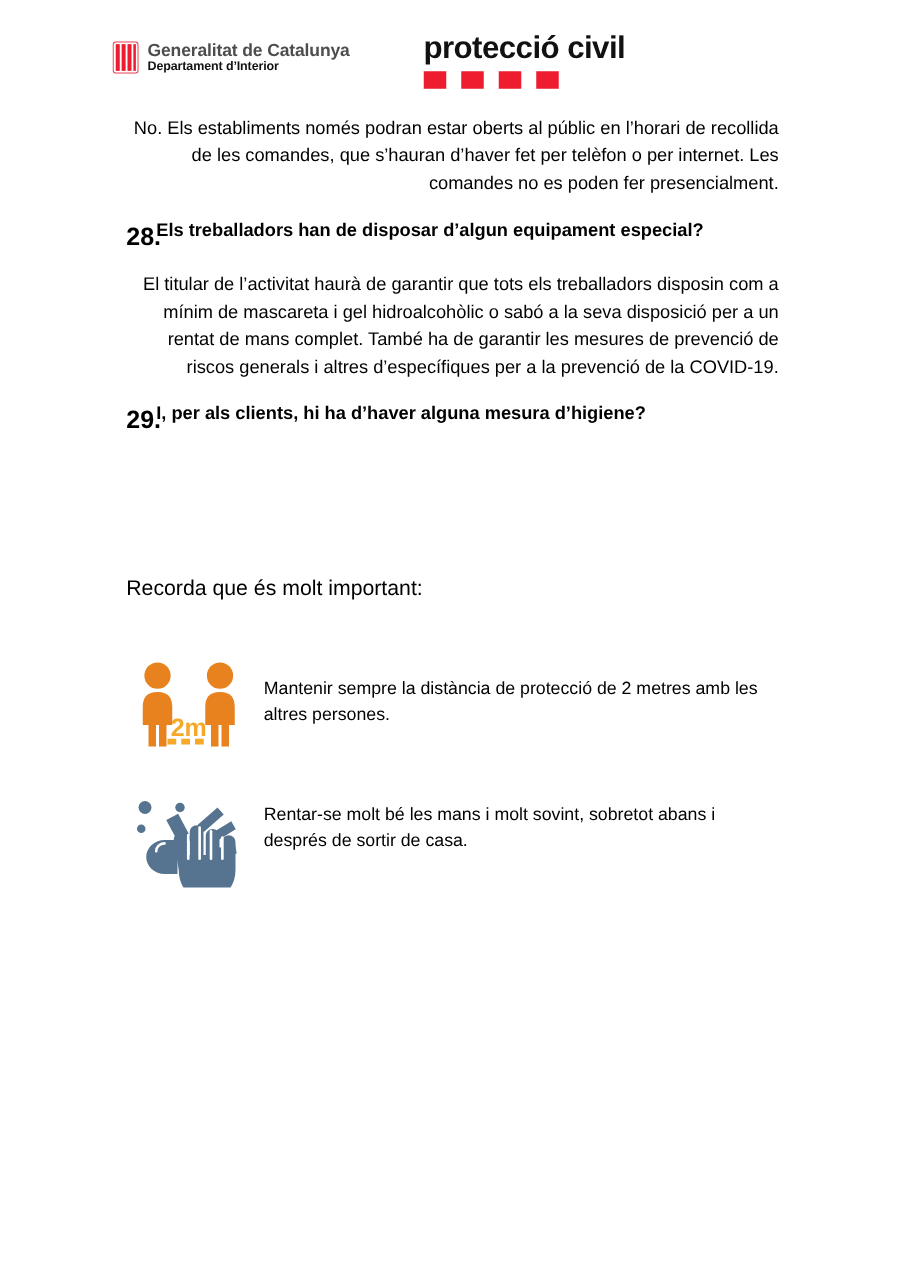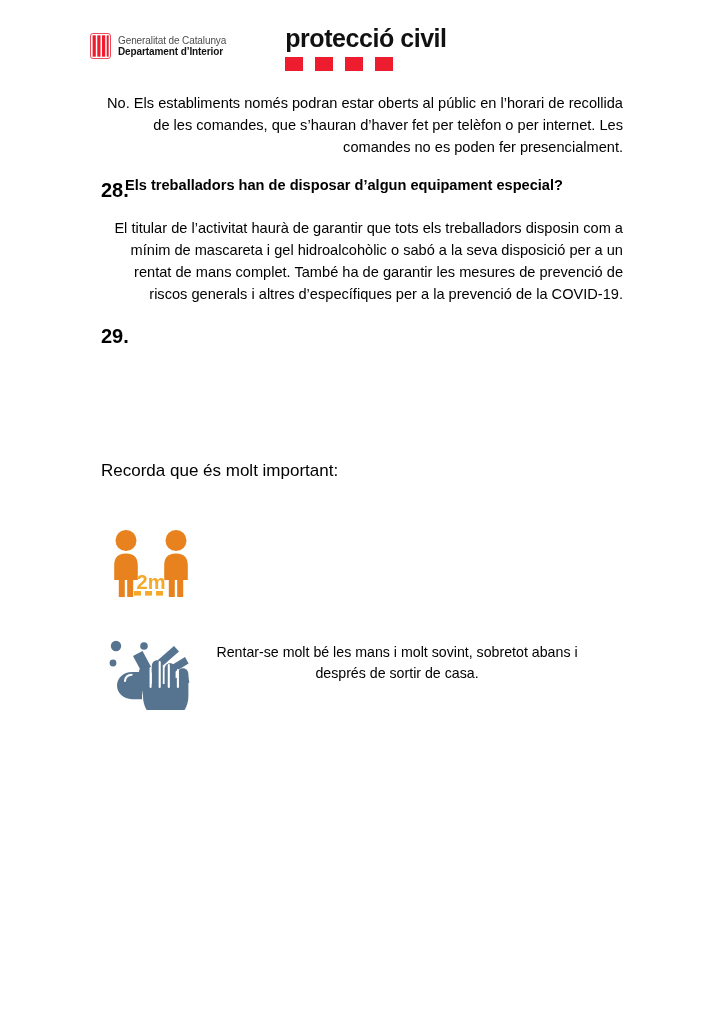--- a/index.html
+++ b/index.html
@@ -48,24 +48,25 @@
     flex: 0 0 auto;
   }
 
   .gencat-text {
     display: flex;
     flex-direction: column;
     justify-content: center;
     line-height: 1.12;
   }
   .gencat-line1 {
-    font-size: 10px;
+    font-size: 14px;
     color: #4d4d4d;
     letter-spacing: -0.1px;
     white-space: nowrap;
+    font-weight: bold;
   }
   .gencat-line2 {
     font-size: 10px;
     font-weight: bold;
     color: #111111;
     letter-spacing: -0.1px;
     white-space: nowrap;
   }
 
   .pc-logo {
@@ -151,22 +152,22 @@
     line-height: 1.5;
     color: #000000;
   }
   .tip-distance .tip-text {
     width: 400px;
     margin-left: 17px;
     padding-top: 13px;
   }
   .tip-wash .tip-text {
     width: 400px;
+    margin-left: 14px;
     padding-top: 10px;
-    text-align: center;
   }
 </style>
 </head>
 <body>
 
 <div class="page">
 
   <div class="header">
 
     <div class="gencat-logo">
@@ -200,20 +201,21 @@
     <p class="para">No. Els establiments només podran estar oberts al públic en l’horari de recollida de les comandes, que s’hauran d’haver fet per telèfon o per internet. Les comandes no es poden fer presencialment.</p>
 
     <div class="qitem">
       <span class="qnum">28.</span>
       <span class="qtext">Els treballadors han de disposar d’algun equipament especial?</span>
     </div>
     <p class="para">El titular de l’activitat haurà de garantir que tots els treballadors disposin com a mínim de mascareta i gel hidroalcohòlic o sabó a la seva disposició per a un rentat de mans complet. També ha de garantir les mesures de prevenció de riscos generals i altres d’específiques per a la prevenció de la COVID-19.</p>
 
     <div class="qitem">
       <span class="qnum">29.</span>
+      <span class="qtext">I, per als clients, hi ha d’haver alguna mesura d’higiene?</span>
     </div>
 
   </div>
 
   <div class="reminder-title">Recorda que és molt important:</div>
 
   <div class="tip tip-distance">
     <div class="tip-icon">
       <svg width="86" height="72" viewBox="0 0 86 72">
 
@@ -225,20 +227,21 @@
 
         <g fill="#f6a829">
           <rect x="26" y="63" width="7" height="4.6"></rect>
           <rect x="37" y="63" width="7" height="4.6"></rect>
           <rect x="48" y="63" width="7" height="4.6"></rect>
         </g>
 
         <text x="43" y="61" text-anchor="middle" font-family="Liberation Sans, sans-serif" font-size="20" font-weight="bold" fill="#f6a829">2m</text>
       </svg>
     </div>
+    <div class="tip-text">Mantenir sempre la distància de protecció de 2 metres amb les altres persones.</div>
   </div>
 
   <div class="tip tip-wash">
     <div class="tip-icon">
       <svg width="94" height="78" viewBox="0 0 94 78">
         <g fill="#56738f">
 
           <circle cx="13" cy="14" r="5.2"></circle>
           <circle cx="10" cy="31" r="3.4"></circle>
           <circle cx="41" cy="14" r="3.8"></circle>

